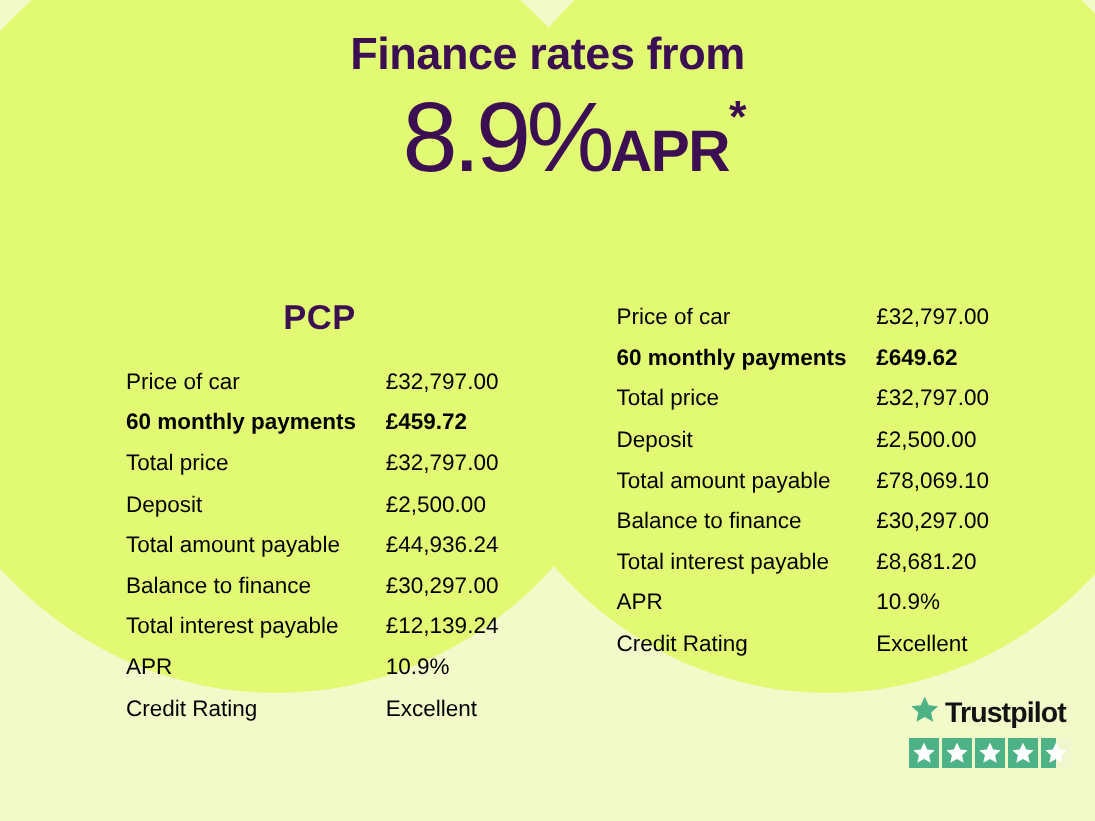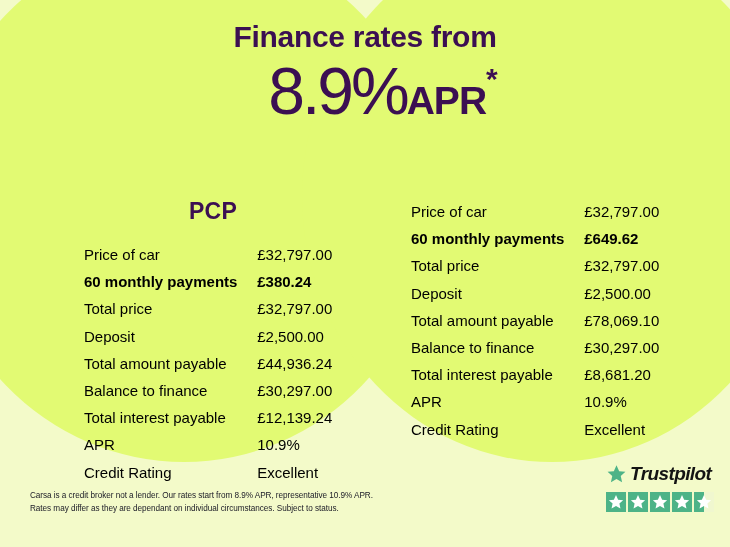--- a/index.html
+++ b/index.html
@@ -128,24 +128,23 @@
     letter-spacing: -0.05px;
   }
   .trustpilot {
     position: absolute;
     left: 606px;
     top: 464px;
     width: 112px;
   }
   .tp-brand {
     display: flex;
-    align-items: flex-start;
+    align-items: center;
     gap: 3px;
     height: 22px;
-    font-style: italic;
   }
   .tp-name {
     color: #131313;
     font-size: 19px;
     font-weight: bold;
     letter-spacing: -0.6px;
     line-height: 1;
   }
   .tp-stars {
     display: flex;
@@ -189,21 +188,21 @@
     <div class="plan plan-pcp">
       <div class="plan-title">PCP</div>
       <table class="plan-table">
         <tbody>
           <tr>
             <td class="lbl">Price of car</td>
             <td class="val">£32,797.00</td>
           </tr>
           <tr class="bold">
             <td class="lbl">60 monthly payments</td>
-            <td class="val">£380.24</td>
+            <td class="val">£459.72</td>
           </tr>
           <tr>
             <td class="lbl">Total price</td>
             <td class="val">£32,797.00</td>
           </tr>
           <tr>
             <td class="lbl">Deposit</td>
             <td class="val">£2,500.00</td>
           </tr>
           <tr>
@@ -266,24 +265,20 @@
             <td class="val">10.9%</td>
           </tr>
           <tr>
             <td class="lbl">Credit Rating</td>
             <td class="val">Excellent</td>
           </tr>
         </tbody>
       </table>
     </div>
 
-    <div class="footer-note">
-      <div>Carsa is a credit broker not a lender. Our rates start from 8.9% APR, representative 10.9% APR.</div>
-      <div>Rates may differ as they are dependant on individual circumstances. Subject to status.</div>
-    </div>
 
     <div class="trustpilot">
       <div class="tp-brand">
         <span>
           <svg width="21" height="20" viewBox="0 0 24 24" aria-hidden="true">
             <polygon points="12,1.6 15.2,8.6 22.7,9.3 17.1,14.3 18.7,21.8 12,17.9 5.3,21.8 6.9,14.3 1.3,9.3 8.8,8.6" fill="#4db387"></polygon>
           </svg>
         </span>
         <span class="tp-name">Trustpilot</span>
       </div>

